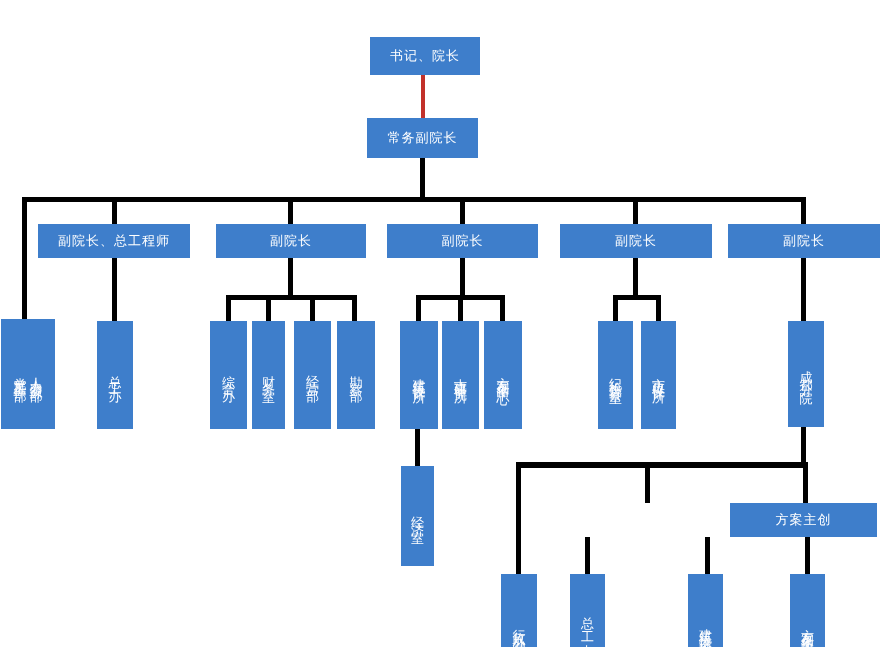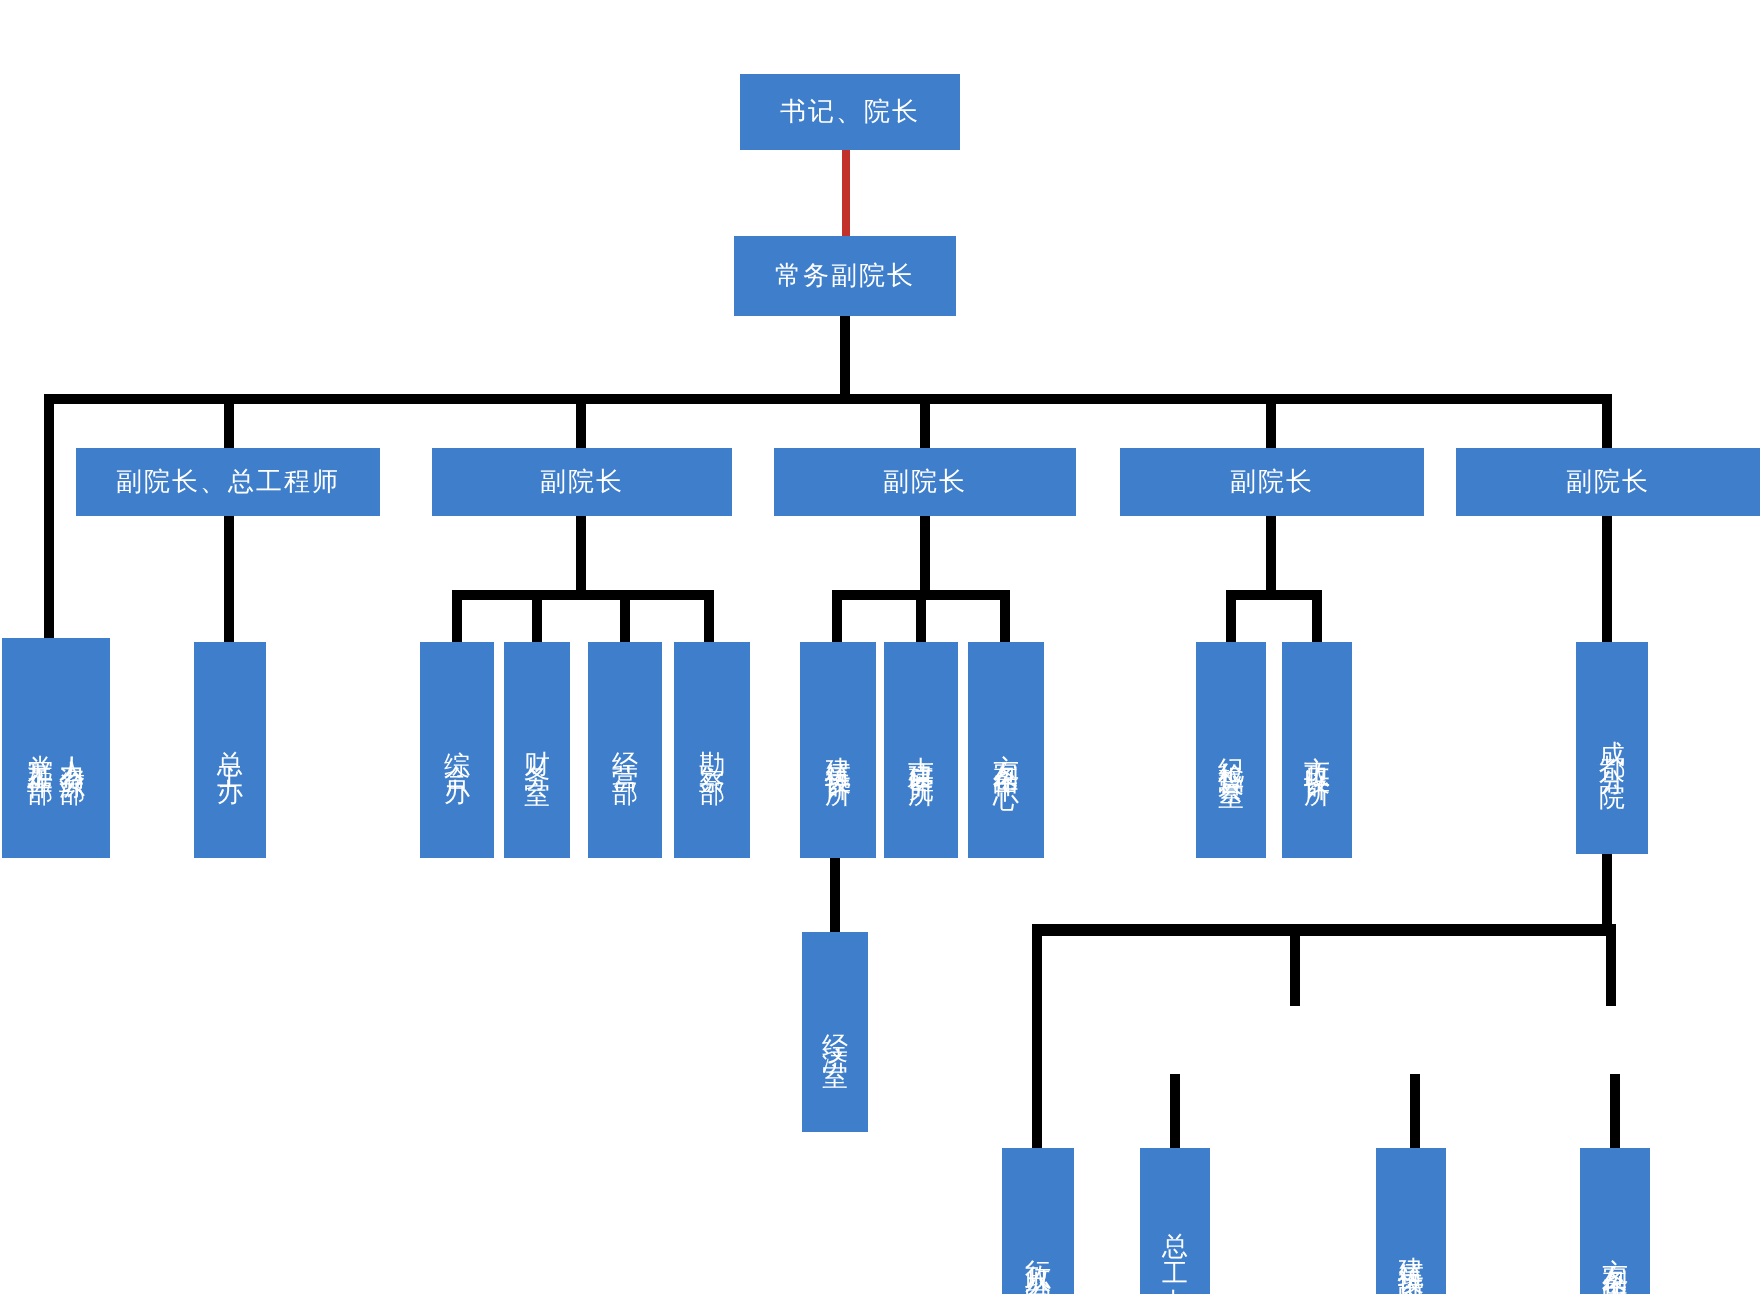--- a/index.html
+++ b/index.html
@@ -108,20 +108,23 @@
   </div>
   <div class="node" style="left:387px;top:190px;width:151px;height:34px">
     <span>副院长</span>
   </div>
   <div class="node" style="left:560px;top:190px;width:152px;height:34px">
     <span>副院长</span>
   </div>
   <div class="node" style="left:728px;top:190px;width:152px;height:34px">
     <span>副院长</span>
   </div>
+  <div class="node" style="left:730px;top:469px;width:147px;height:34px">
+    <span>方案主创</span>
+  </div>
 
   <div class="node v double" style="left:1px;top:285px;width:54px;height:110px">
     <span class="vtext">党群工作部</span>
     <span class="vtext">人力资源部</span>
   </div>
   <div class="node v sp-m" style="left:97px;top:287px;width:36px;height:108px">
     <span class="vtext">总工办</span>
   </div>
   <div class="node v sp-m" style="left:210px;top:287px;width:37px;height:108px">
     <span class="vtext">综合办</span>

